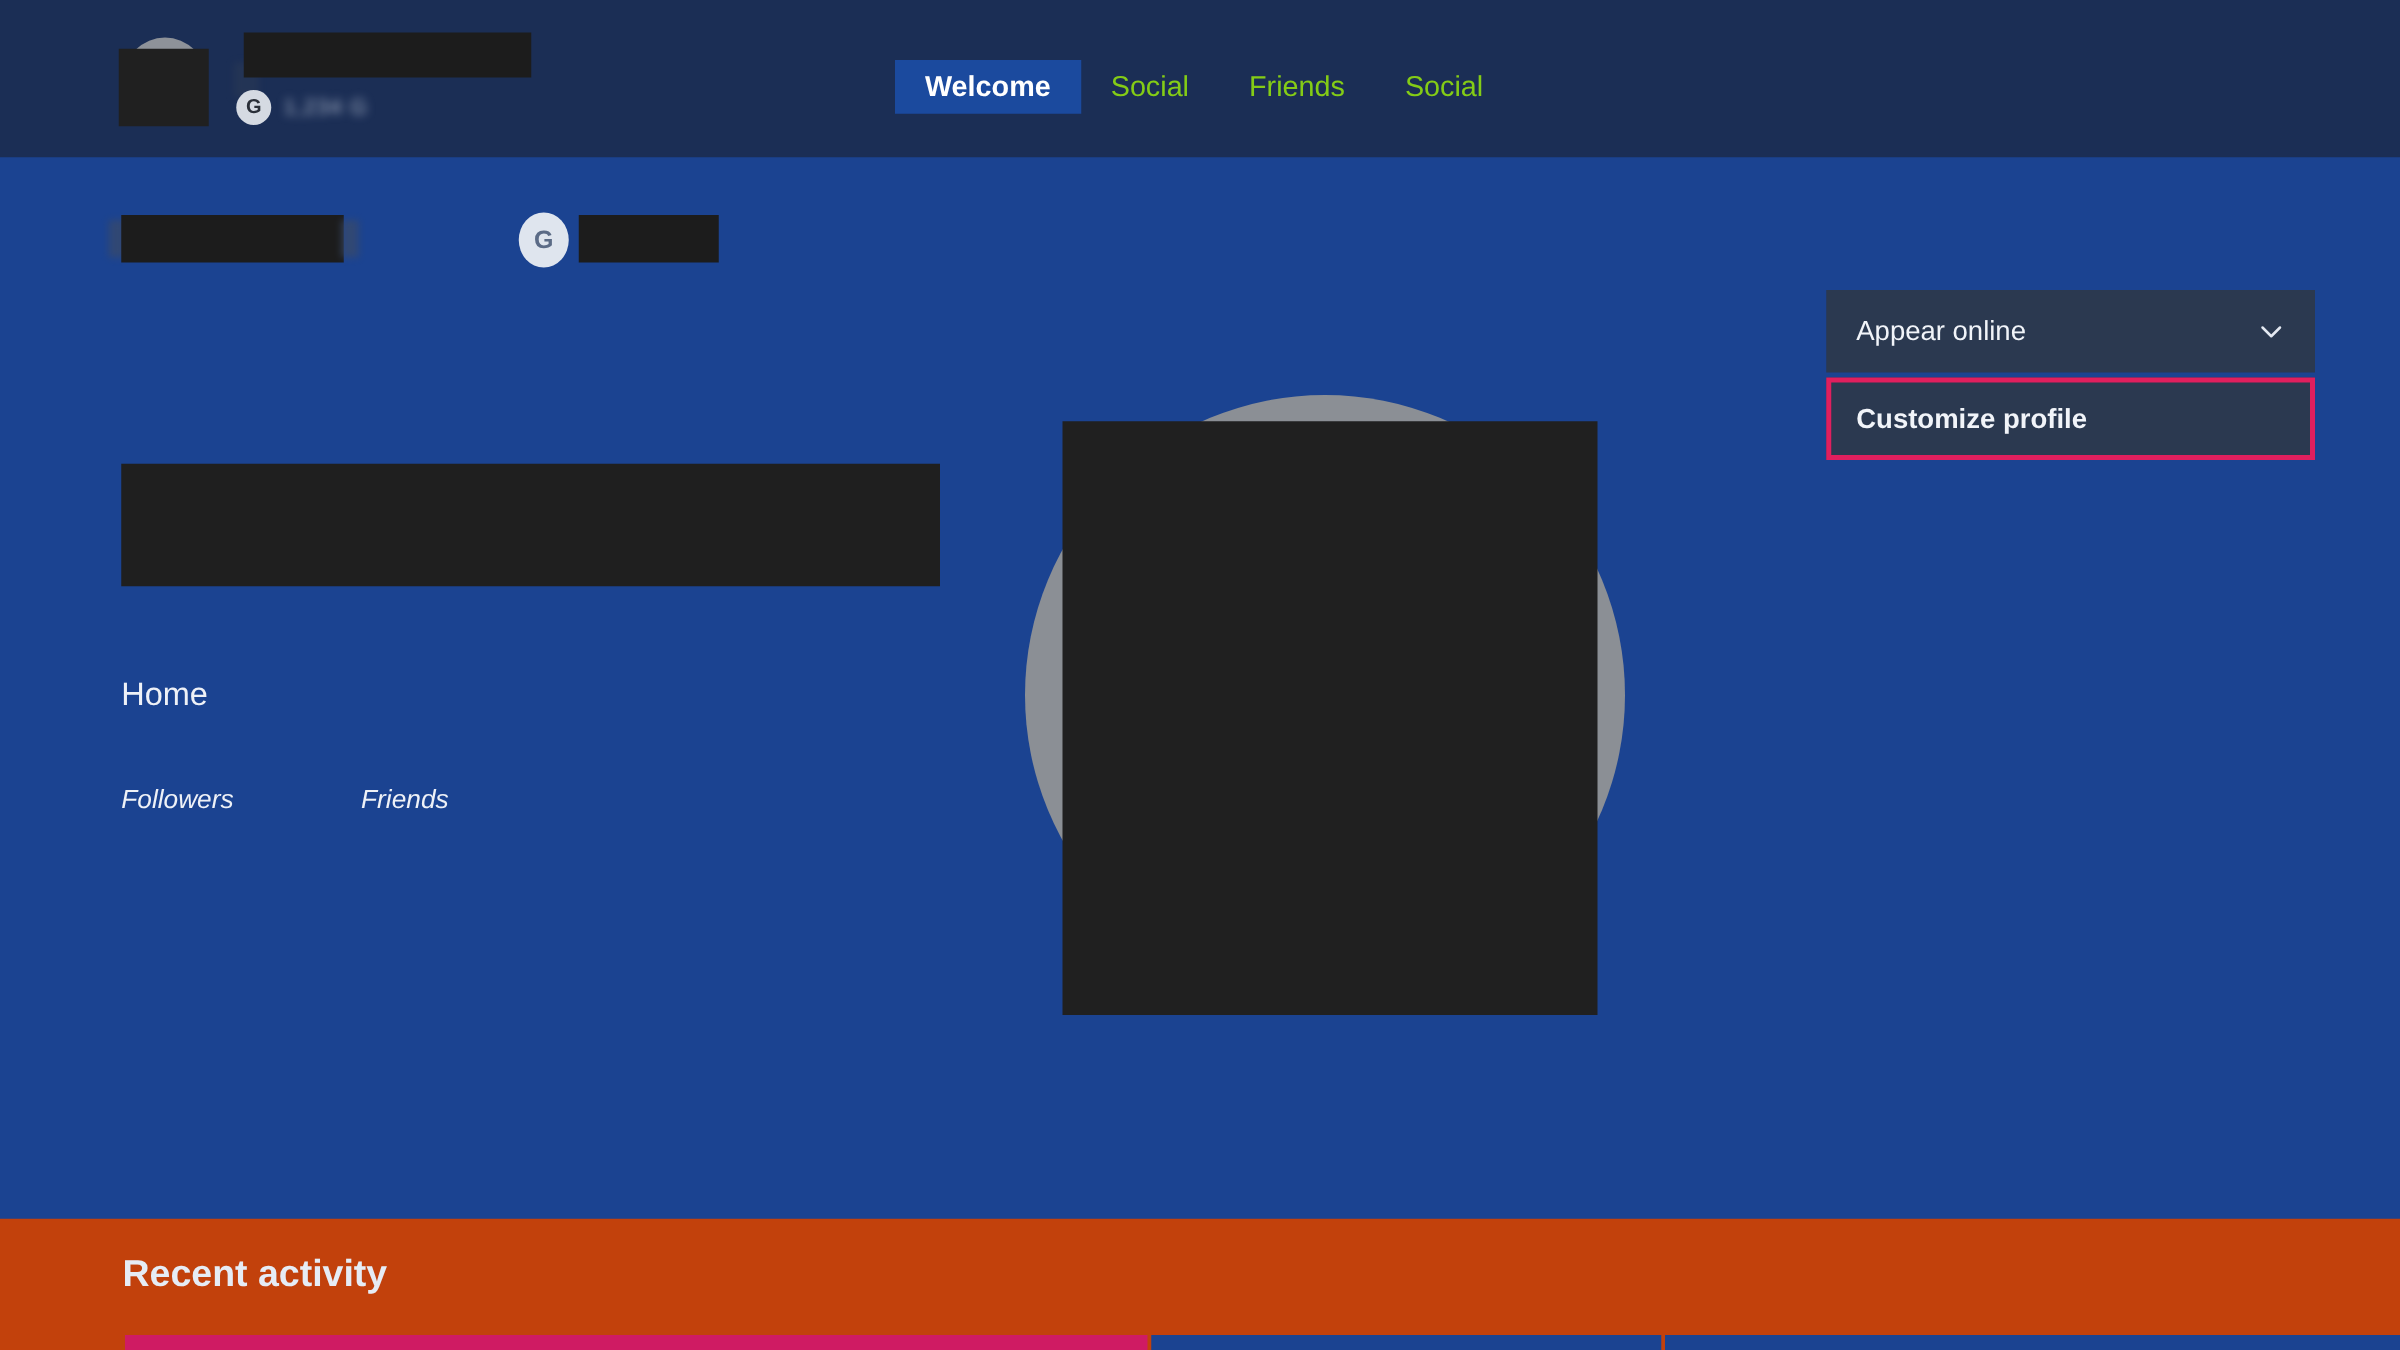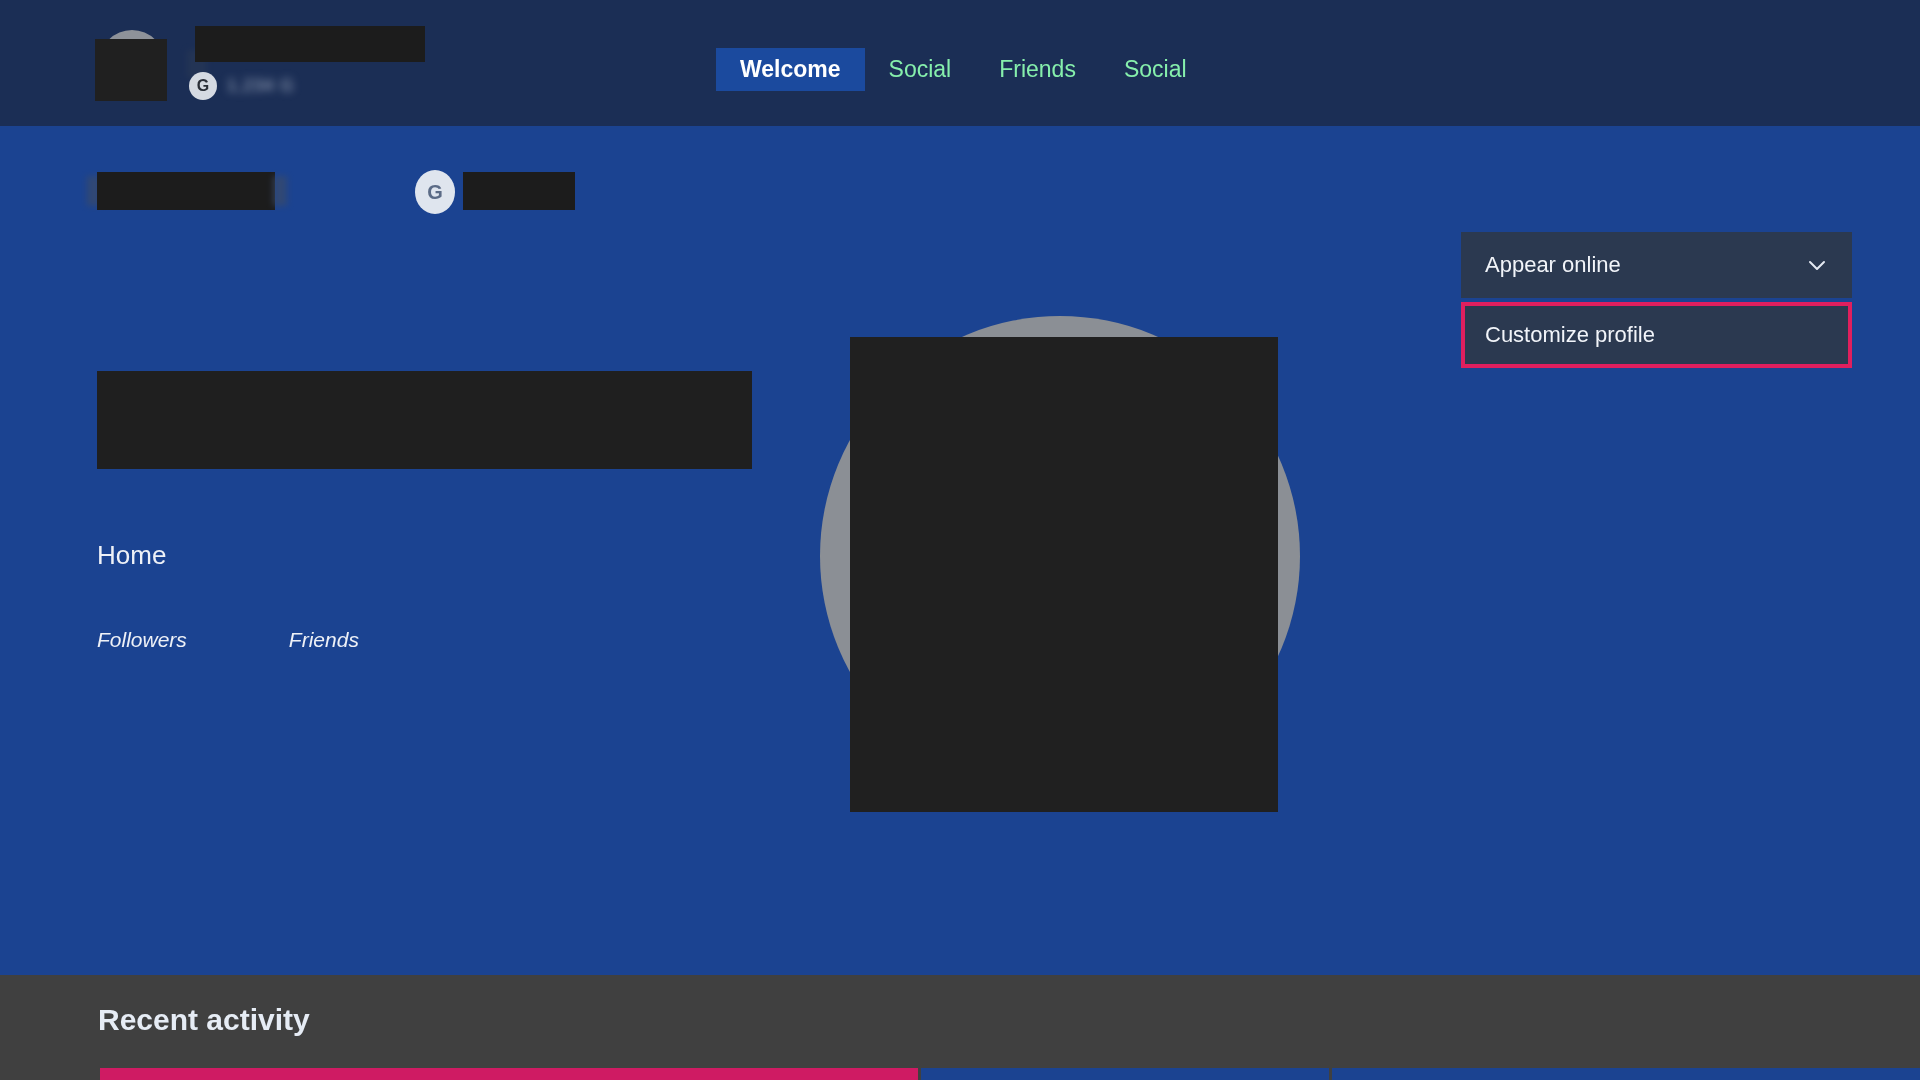--- a/index.html
+++ b/index.html
@@ -99,21 +99,21 @@
   .nav {
     position:absolute;
     left:716px;
     top:48px;
     display:flex;
     align-items:flex-end;
     gap:0;
   }
   .nav-item {
     font-size:23px;
-    color:#86efac;
+    color:#84cc16;
     padding:10px 24px;
     line-height:1;
     white-space:nowrap;
     cursor:pointer;
   }
   .nav-item.active {
     background:#1b4a9e;
     font-weight:bold;
     color:#ffffff;
   }
@@ -235,42 +235,42 @@
     position:relative;
     background:#2b3950;
     height:66px;
     display:flex;
     align-items:center;
     padding:0 24px;
     font-size:22px;
     color:#f1f4f9;
     cursor:pointer;
   }
-  .menu-item + .menu-item { margin-top:4px; }
+  .menu-item + .menu-item { margin-top:4px;font-weight:bold; }
   .menu-item.highlighted {
     outline:4px solid #e01f5e;
     outline-offset:-4px;
     z-index:2;
   }
   .chevron {
     position:absolute;
     right:24px;
     top:50%;
     transform:translateY(-50%);
     width:22px; height:22px;
   }
   .chevron svg { display:block; }
 
   
   .activity {
     position:absolute;
     left:0; top:975px;
     width:1920px;
     height:105px;
-    background:#404040;
+    background:#c2410c;
   }
   .activity-title {
     position:absolute;
     left:98px; top:28px;
     font-size:30px;
     font-weight:bold;
     color:#e6ecf5;
   }
   .tiles {
     position:absolute;

